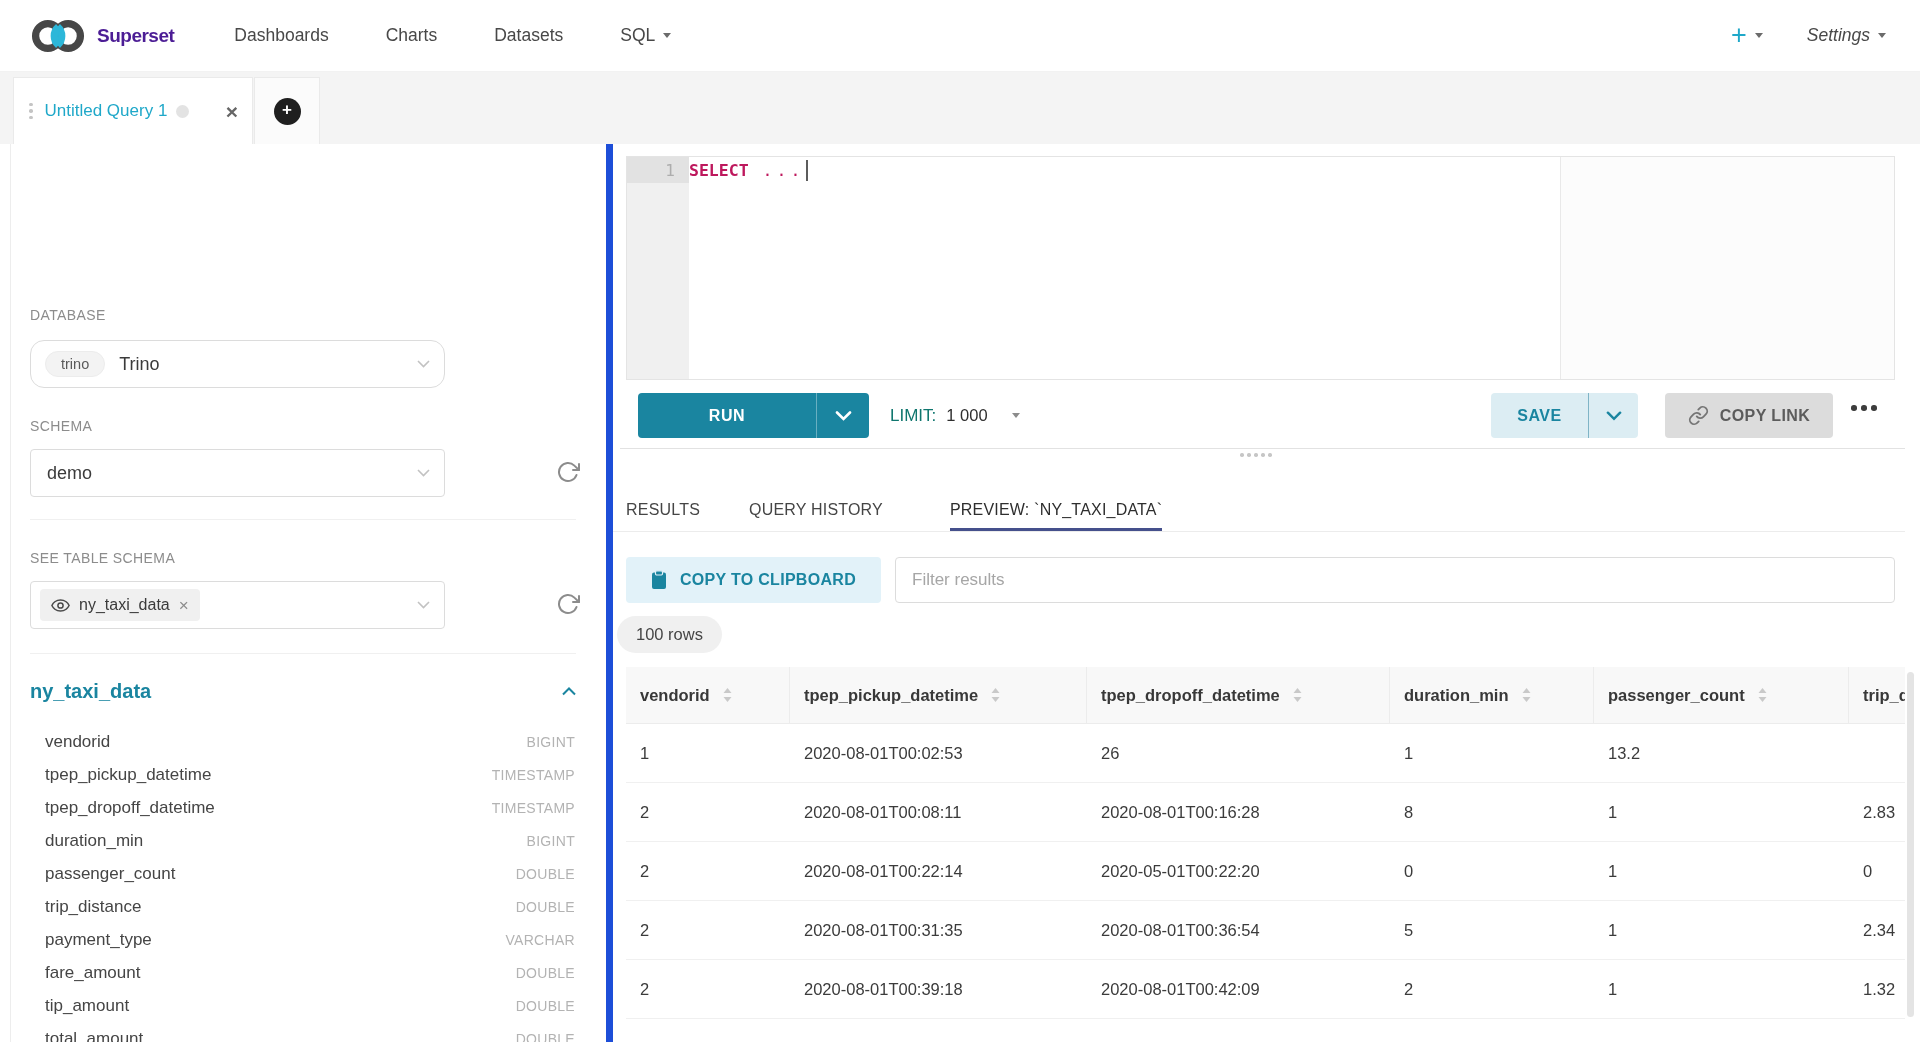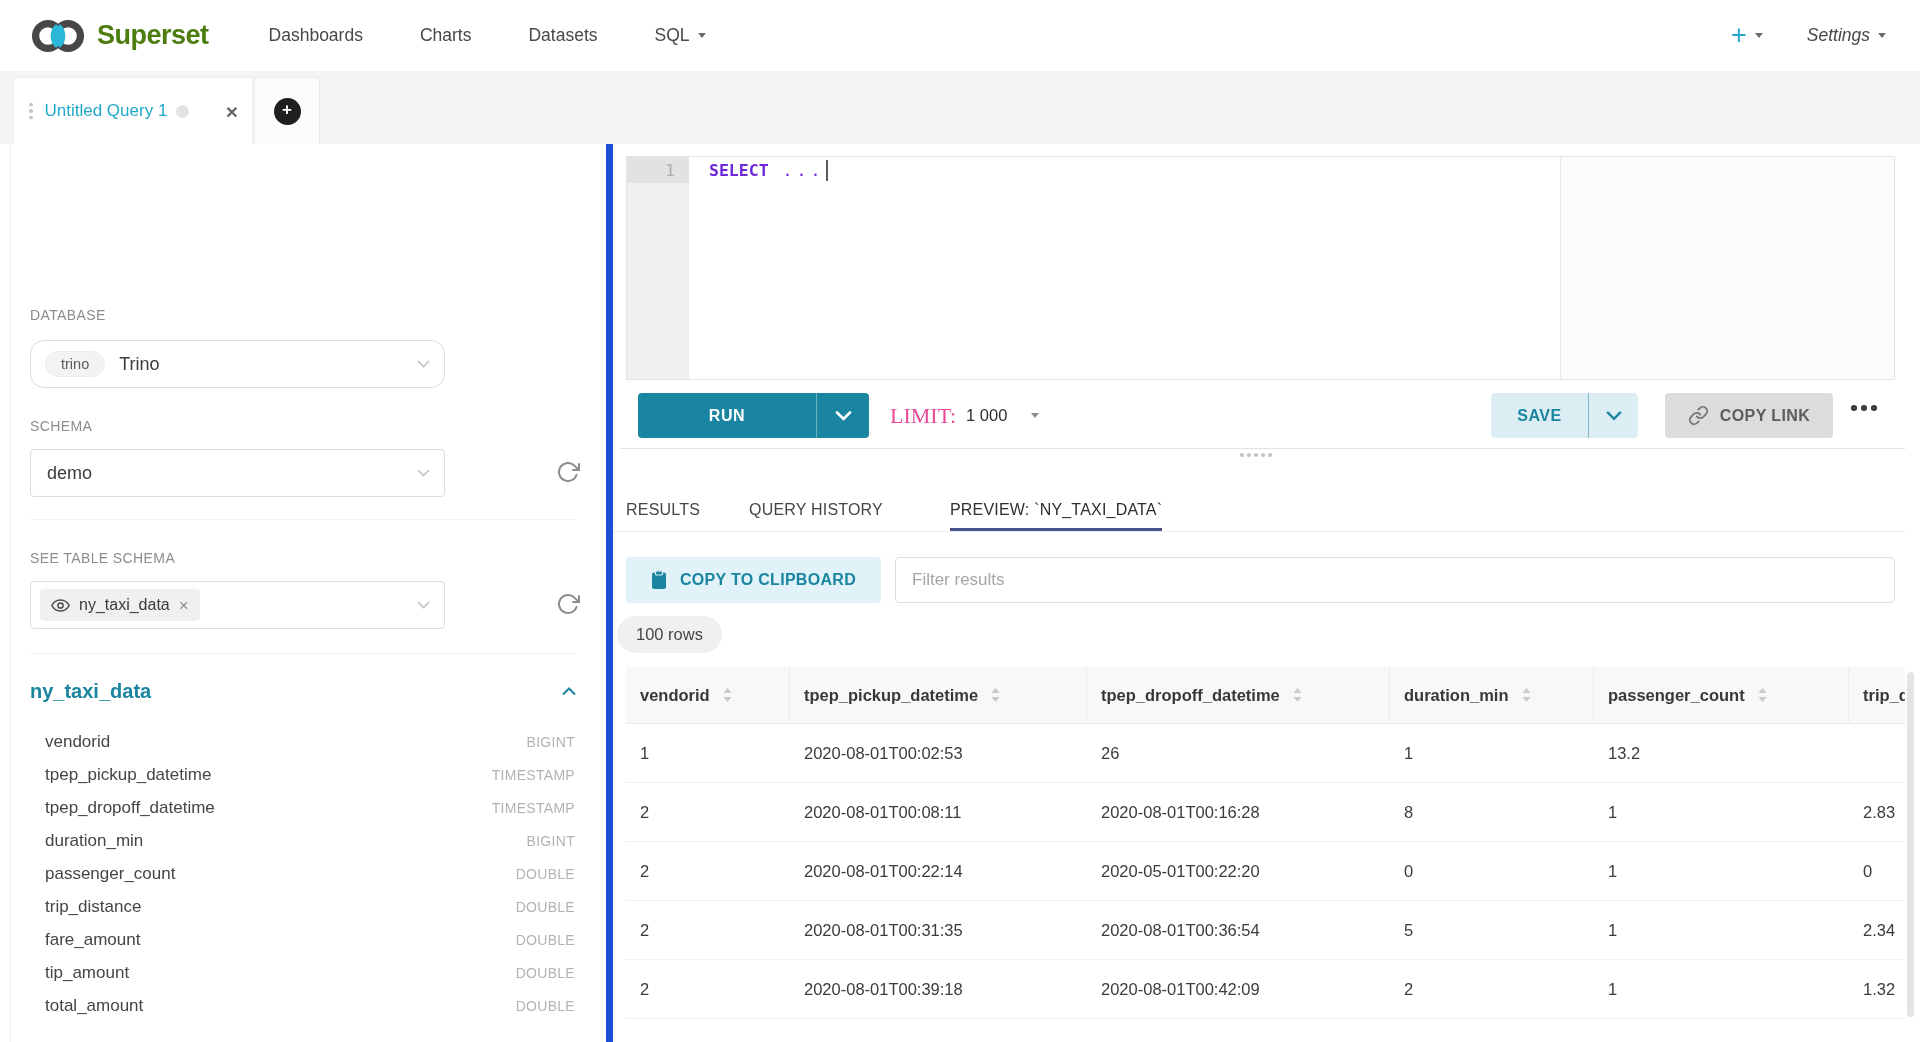--- a/index.html
+++ b/index.html
@@ -1,21 +1,21 @@
 <!DOCTYPE html>
 <html style="--primary: #1fa8c9; --teal-dark: #1a85a0; --tab-underline: #45508c; --run-button-bg: #1a85a0; --save-button-bg: #dcedf3; --copy-link-bg: #dcdcdc; --copy-clipboard-bg: #e2f2f9;"><head>
 <meta charset="utf-8">
 <style>
   * { margin:0; padding:0; box-sizing:border-box; }
   html,body { width:1920px; height:1042px; background:#fff; font-family:"Liberation Sans", sans-serif; color:#454545; overflow:hidden; }
 
   
   .topnav { position:absolute; left:0; top:0; width:1920px; height:72px; background:#fff; display:flex; align-items:center; padding:0 34px 0 30px; border-bottom:1px solid #f2f2f2; }
   .brand { display:flex; align-items:center; gap:11px; }
-  .brand-name { font-size:27px; font-weight:bold; color:#4d7c0f; letter-spacing:-0.5px; }
+  .brand-name { font-size:19px; font-weight:bold; color:#4c1d95; letter-spacing:-0.5px; }
   .nav-items { display:flex; align-items:center; gap:57px; margin-left:60px;text-align:center; }
   .nav-item { font-size:17.5px; color:#484848; display:flex; align-items:center; gap:8px; cursor:pointer; }
   .caret-down { width:0; height:0; border-left:4.5px solid transparent; border-right:4.5px solid transparent; border-top:5.5px solid #6b6b6b; display:inline-block; }
   .topnav-right { margin-left:auto; display:flex; align-items:center; gap:44px; }
   .plus-menu { display:flex; align-items:center; gap:8px; }
   .plus-glyph { color:var(--primary,#1fa8c9); font-size:27px; font-weight:400; line-height:1; }
   .settings-menu { display:flex; align-items:center; gap:8px; font-size:17.5px; color:#484848;font-style:italic; }
 
   
   .tabstrip { position:absolute; left:0; top:72px; width:1920px; height:72px; background:#f4f4f4; }
@@ -50,34 +50,34 @@
   .col-type { margin-left:auto; font-size:14px; color:#b3b3b3; letter-spacing:0.3px; }
 
   
   .right-pane { position:absolute; left:613px; top:144px; right:0; bottom:0; background:#fff; }
   
   .editor { position:absolute; left:13px; top:12px; width:1269px; height:224px; border:1px solid #e4e4e4; background:#fff; font-family:"DejaVu Sans Mono","Liberation Mono",monospace; }
   .gutter { position:absolute; left:0; top:0; bottom:0; width:62px; background:#f0f0f0; }
   .gutter-line { height:26px; display:flex; align-items:center; justify-content:flex-end; padding-right:14px; font-size:16px; color:#adadad; }
   .gutter-line.active { background:#e2e2e2; }
   .code-area { position:absolute; left:62px; top:0; right:0; bottom:0; }
-  .code-line { height:26px; display:flex; align-items:center; padding-left:20px; font-size:16.5px; color:#6d28d9; }
+  .code-line { height:26px; display:flex; align-items:center; font-size:16.5px; color:#be185d; }
   .code-kw { font-weight:bold; }
   .code-rest { margin-left:14px; letter-spacing:4px; }
   .cursor { width:2px; height:21px; background:#5c5c5c; margin-left:2px; }
   .print-margin { position:absolute; left:933px; top:0; bottom:0; width:1px; background:#e9e9e9; }
   .after-margin { position:absolute; left:934px; top:0; bottom:0; right:0; background:rgba(0,0,0,0.013); }
 
   
   .sql-toolbar { position:absolute; left:0; top:249px; width:1295px; height:45px; }
   .run-split { position:absolute; left:25px; top:0; height:45px; display:flex; background:var(--run-button-bg,#1a85a0); border-radius:4px; overflow:hidden; cursor:pointer; }
   .run-main { width:178px; display:flex; align-items:center; justify-content:center; color:#fff; font-size:16px; font-weight:600; letter-spacing:0.6px; }
   .run-chevron { width:53px; display:flex; align-items:center; justify-content:center; border-left:1px solid rgba(255,255,255,0.35); }
   .limit-group { position:absolute; left:277px; top:0; height:45px; display:flex; align-items:center; gap:10px; cursor:pointer; }
-  .limit-label { font-size:22px; color:#ec4899;font-family:Liberation Serif, serif; }
+  .limit-label { font-size:17px; color:#0f766e; }
   .limit-value { font-size:16.5px; color:#2f2f2f; }
   .limit-caret { margin-left:14px; border-top-color:#8c8c8c; border-left-width:4px; border-right-width:4px; border-top-width:5px; }
   .save-split { position:absolute; left:878px; top:0; height:45px; display:flex; background:var(--save-button-bg,#dcedf3); border-radius:4px; overflow:hidden; cursor:pointer; }
   .save-main { width:97px; display:flex; align-items:center; justify-content:center; color:var(--teal-dark,#1a85a0); font-size:16px; font-weight:600; letter-spacing:0.5px; }
   .save-chevron { width:50px; display:flex; align-items:center; justify-content:center; border-left:1px solid #7fb4c6; }
   .copylink-btn { position:absolute; left:1052px; top:0; height:45px; width:168px; background:var(--copy-link-bg,#dcdcdc); border-radius:4px; display:flex; align-items:center; justify-content:center; gap:11px; color:#5c5c5c; font-size:16px; font-weight:600; letter-spacing:0.4px; cursor:pointer; }
   .more-btn { position:absolute; left:1238px; top:12px; display:flex; gap:4.5px; cursor:pointer; }
   .more-btn i { width:5.5px; height:5.5px; border-radius:50%; background:#3d3d3d; }
 
   .pane-divider { position:absolute; left:7px; top:304px; width:1285px; height:1px; background:#e2e2e2; }
@@ -256,20 +256,24 @@
       </div>
     <div class="col-row">
         <span class="col-name">passenger_count</span>
         <span class="col-type">DOUBLE</span>
       </div>
     <div class="col-row">
         <span class="col-name">trip_distance</span>
         <span class="col-type">DOUBLE</span>
       </div>
     <div class="col-row">
+        <span class="col-name">payment_type</span>
+        <span class="col-type">VARCHAR</span>
+      </div>
+    <div class="col-row">
         <span class="col-name">fare_amount</span>
         <span class="col-type">DOUBLE</span>
       </div>
     <div class="col-row">
         <span class="col-name">tip_amount</span>
         <span class="col-type">DOUBLE</span>
       </div>
     <div class="col-row">
         <span class="col-name">total_amount</span>
         <span class="col-type">DOUBLE</span>

